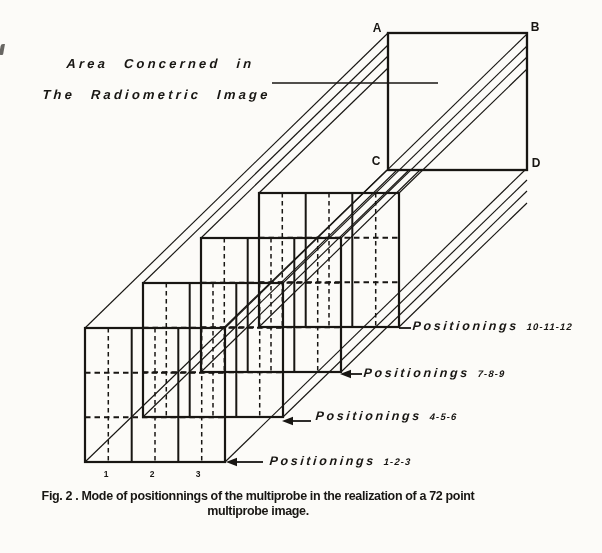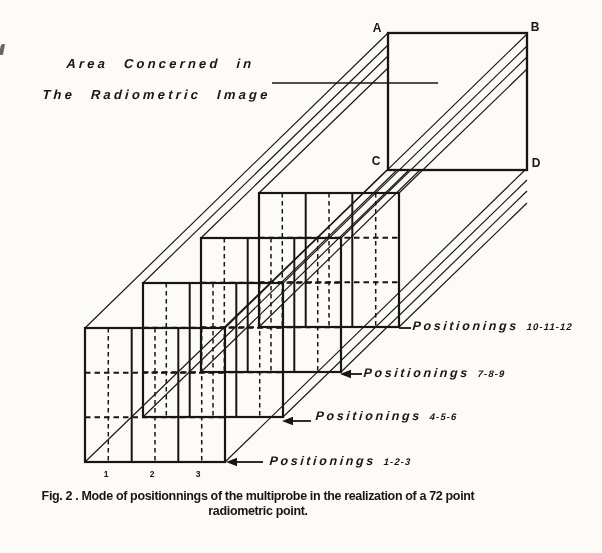--- a/index.html
+++ b/index.html
@@ -143,17 +143,17 @@
   <div class="txt poslabel" id="pos-1">
     <span class="plname">Positionings</span><span class="plnum">1-2-3</span>
   </div>
 
   <div class="probe-num" id="pn1">1</div>
   <div class="probe-num" id="pn2">2</div>
   <div class="probe-num" id="pn3">3</div>
 
   <div id="caption">
     <div>Fig. 2 . Mode of positionnings of the multiprobe in the realization of a 72 point</div>
-    <div>radiometric point.</div>
+    <div>multiprobe image.</div>
   </div>
 
   <div id="artifact"></div>
 </div>
 
 </body></html>

